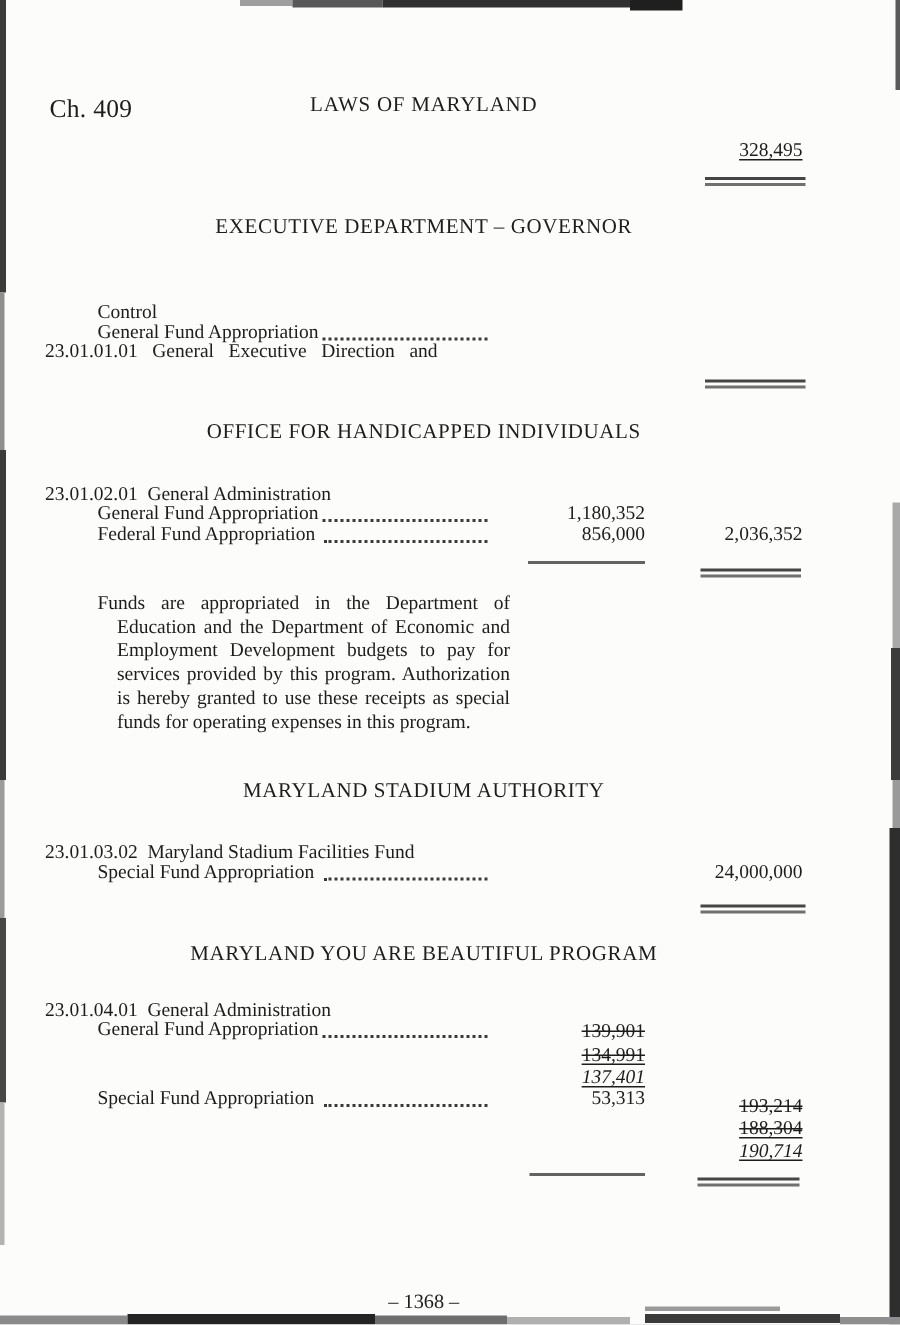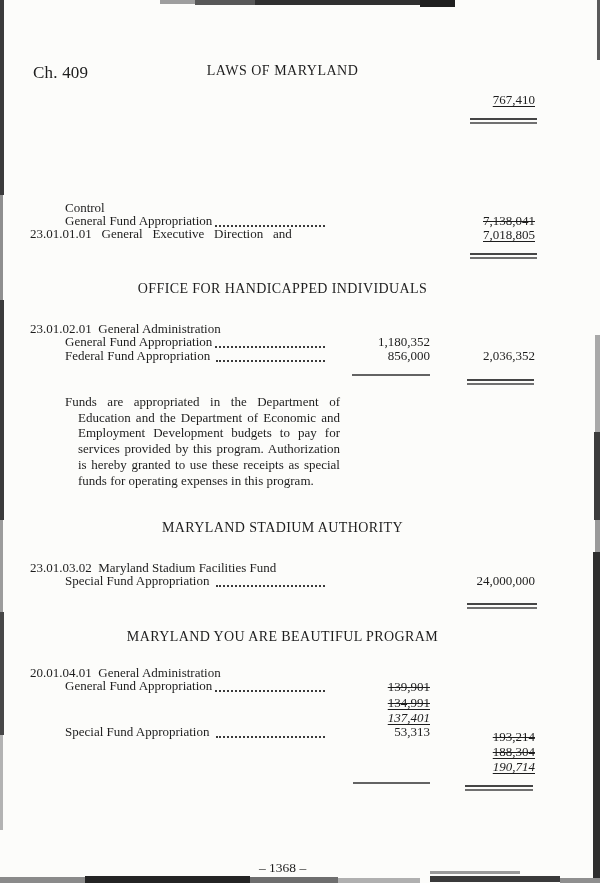--- a/index.html
+++ b/index.html
@@ -60,37 +60,34 @@
   <div class="artifact" style="left:250px;top:877px;width:88px;height:6px;background:#6e6e6e;"></div>
   <div class="artifact" style="left:338px;top:878px;width:82px;height:5px;background:#b0b0b0;"></div>
   <div class="artifact" style="left:430px;top:871px;width:90px;height:3px;background:#9a9a9a;"></div>
   <div class="artifact" style="left:430px;top:876px;width:130px;height:6px;background:#3a3a3a;"></div>
   <div class="artifact" style="left:560px;top:878px;width:40px;height:5px;background:#8f8f8f;"></div>
 
   <div class="abs hdr" style="left:33px;top:63px;font-size:17px;letter-spacing:0.2px;">Ch. 409</div>
   <div class="abs hdr" style="left:30px;top:63px;width:505px;text-align:center;">LAWS OF MARYLAND</div>
 
   <div class="colblock" style="top:92px;">
-    <span class="under">767,410</span>
+    <span class="under">328,495</span>
   </div>
   <div class="abs rule-dbl" style="left:470px;top:118px;width:67px;"></div>
 
+  <div class="abs heading" style="top:144px;">EXECUTIVE DEPARTMENT – GOVERNOR</div>
   <div class="abs item wide" style="left:30px;top:186px;margin-top:40px;">23.01.01.01 General Executive Direction and</div>
   <div class="abs item" style="left:65px;top:200px;">Control</div>
 
   <div class="abs row" style="top:214px;">
     <div class="lblwrap">
       <span class="lbl">General Fund Appropriation</span>
       <span class="leader"></span>
     </div>
     <div class="colmid"></div>
-    <div class="colright">
-      <span class="amt struck">7,138,041</span>
-      <span class="amt under">7,018,805</span>
-    </div>
   </div>
   <div class="abs rule-dbl" style="left:470px;top:253px;width:67px;"></div>
 
   <div class="abs heading" style="top:281px;">OFFICE FOR HANDICAPPED INDIVIDUALS</div>
   <div class="abs item" style="left:30px;top:321px;">23.01.02.01  General Administration</div>
 
   <div class="abs row" style="top:335px;">
     <div class="lblwrap">
       <span class="lbl">General Fund Appropriation</span>
       <span class="leader"></span>
@@ -127,21 +124,21 @@
       <span class="leader"></span>
     </div>
     <div class="colmid"></div>
     <div class="colright">
       <span class="amt">24,000,000</span>
     </div>
   </div>
   <div class="abs rule-dbl" style="left:467px;top:603px;width:70px;"></div>
 
   <div class="abs heading" style="top:629px;">MARYLAND YOU ARE BEAUTIFUL PROGRAM</div>
-  <div class="abs item" style="left:30px;top:665px;">20.01.04.01  General Administration</div>
+  <div class="abs item" style="left:30px;top:665px;">23.01.04.01  General Administration</div>
 
   <div class="abs row" style="top:679px;">
     <div class="lblwrap">
       <span class="lbl">General Fund Appropriation</span>
       <span class="leader"></span>
     </div>
     <div class="colmid lh155">
       <span class="amt struck">139,901</span>
       <span class="amt struck-u">134,991</span>
       <span class="amt ital-u">137,401</span>

